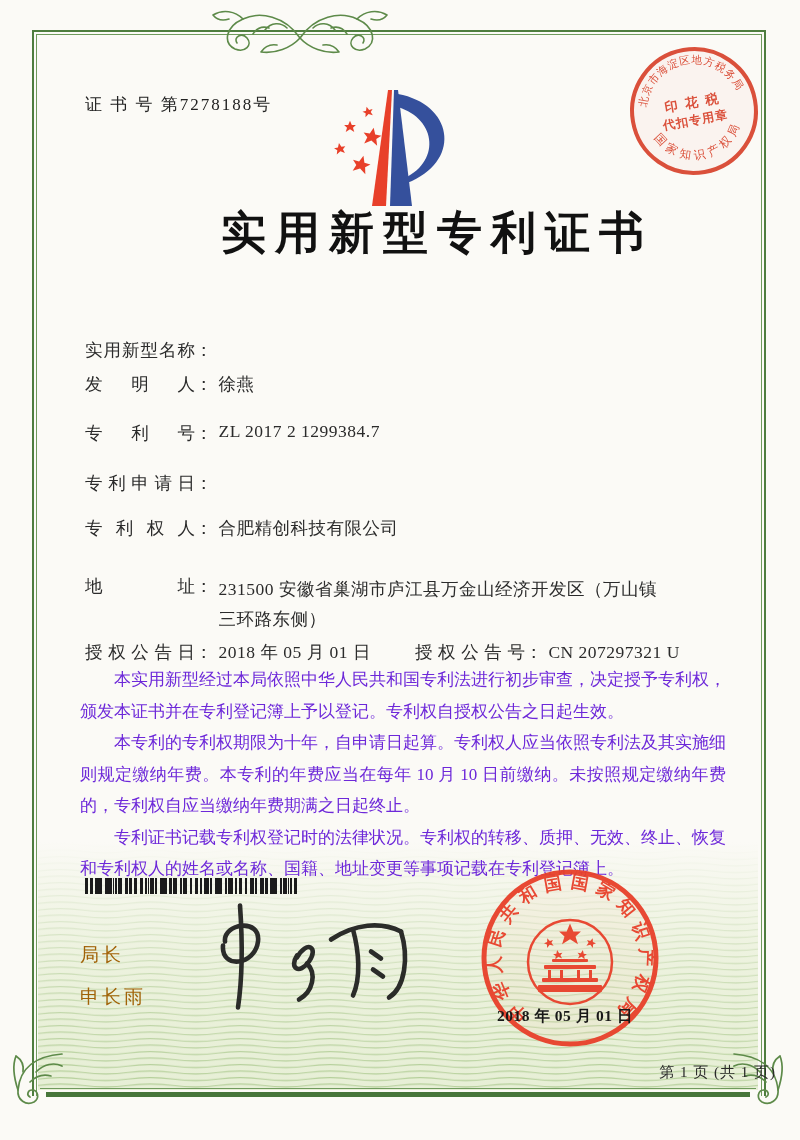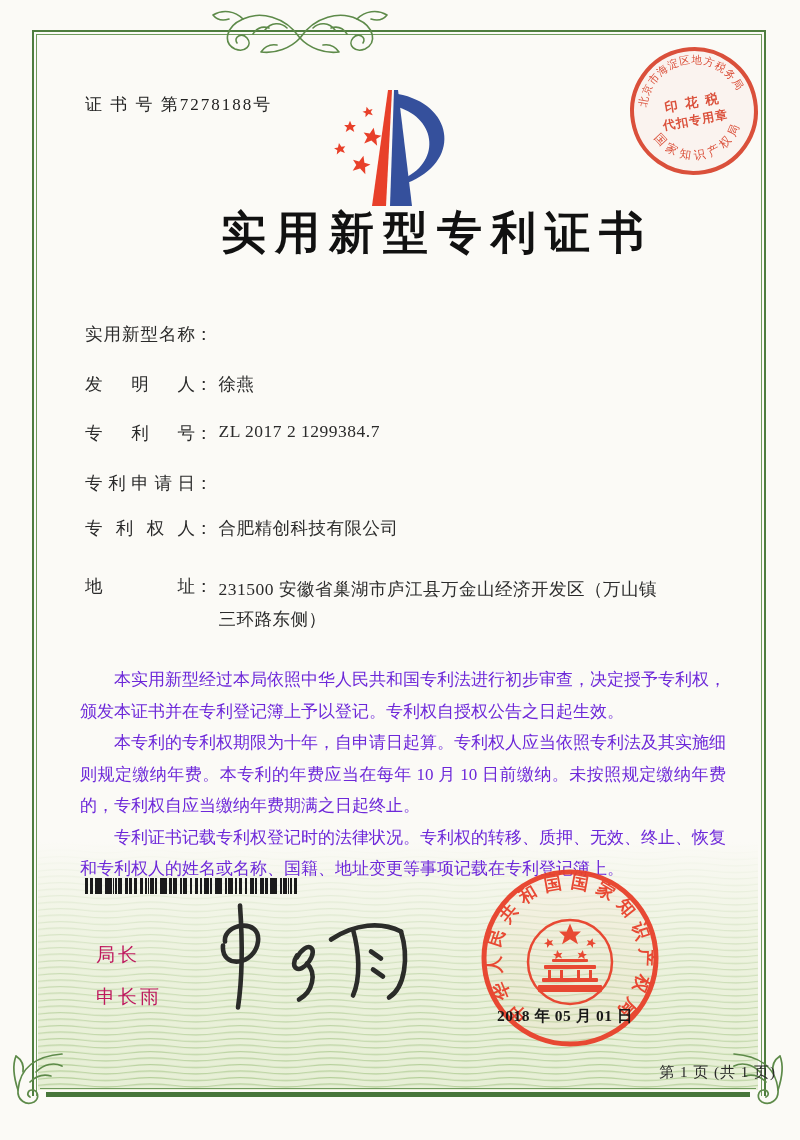--- a/index.html
+++ b/index.html
@@ -34,22 +34,22 @@
   .paras{position:absolute;left:80px;top:664px;width:646px;z-index:10;font-size:17px;line-height:31.5px;
          text-align:justify;color:#6d28d9;}
   .paras p{margin:0;text-indent:2em;}
 
   .barcode{position:absolute;left:85px;top:878px;width:212px;height:16px;z-index:12;
     background:
       repeating-linear-gradient(90deg,#1b1b1b 0 2px,rgba(0,0,0,0) 2px 5px),
       repeating-linear-gradient(90deg,#1b1b1b 0 1px,rgba(0,0,0,0) 1px 7px),
       repeating-linear-gradient(90deg,#1b1b1b 0 3px,rgba(0,0,0,0) 3px 11px);}
 
-  .director{position:absolute;left:96px;top:942px;z-index:12;font-family:"Liberation Sans",sans-serif;
-            font-size:19px;color:#be185d;letter-spacing:3px;}
+  .director{position:absolute;left:80px;top:942px;z-index:12;font-family:"Liberation Sans",sans-serif;
+            font-size:19px;color:#a16207;letter-spacing:3px;}
   .director .name{margin-top:16px;}
   .signature{position:absolute;left:195px;top:898px;width:230px;height:118px;z-index:13;}
 
   .seal{position:absolute;left:478px;top:866px;width:184px;height:184px;z-index:11;opacity:.95;}
   .seal-date{position:absolute;left:497px;top:1006px;z-index:14;font-size:15.5px;font-weight:600;
              color:#181818;letter-spacing:0.5px;white-space:nowrap;}
 
   .stamp{position:absolute;left:627px;top:44px;width:134px;height:134px;z-index:20;transform:rotate(-10deg);opacity:.92;}
 
   .footer{position:absolute;left:20px;top:1063px;width:756px;text-align:right;font-size:15px;
@@ -122,21 +122,21 @@
     <use href="#star" transform="translate(40,26) scale(0.55) rotate(-15)" fill="#e8402a"></use>
     <use href="#star" transform="translate(22,41) scale(0.62)" fill="#e8402a"></use>
     <use href="#star" transform="translate(44,51) scale(0.95) rotate(10)" fill="#e8402a"></use>
     <use href="#star" transform="translate(12,63) scale(0.6) rotate(-10)" fill="#e8402a"></use>
     <use href="#star" transform="translate(33,79) scale(0.95) rotate(15)" fill="#e8402a"></use>
   </svg>
 
   <div class="title">实用新型专利证书</div>
 
   <div class="fields">
-    <div class="frow" style="top:0;">
+    <div class="frow" style="top:16px;">
       <span class="flabel">实用新型名称</span>
         <span class="fcolon">：</span>
     </div>
     <div class="frow" style="top:50px;">
       <span class="flabel">发明人</span>
         <span class="fcolon">：</span>
         <span class="fvalue">徐燕</span>
     </div>
     <div class="frow" style="top:99px;">
       <span class="flabel">专利号</span>
@@ -152,20 +152,28 @@
         <span class="fcolon">：</span>
         <span class="fvalue">合肥精创科技有限公司</span>
     </div>
     <div class="frow" style="top:252px;">
       <span class="flabel">地址</span>
         <span class="fcolon">：</span>
         <span class="fvalue wrap">231500 安徽省巢湖市庐江县万金山经济开发区（万山镇三环路东侧）</span>
     </div>
   </div>
 
+  <div class="grant">
+    <span>
+      <span class="flabel">授权公告日</span><span class="fcolon">：</span><span class="fvalue">2018 年 05 月 01 日</span>
+    </span>
+    <span class="right">
+      <span class="flabel">授权公告号</span><span class="fcolon">：</span><span class="fvalue">CN 207297321 U</span>
+    </span>
+  </div>
 
   <div class="paras">
     <p>本实用新型经过本局依照中华人民共和国专利法进行初步审查，决定授予专利权，颁发本证书并在专利登记簿上予以登记。专利权自授权公告之日起生效。</p>
     <p>本专利的专利权期限为十年，自申请日起算。专利权人应当依照专利法及其实施细则规定缴纳年费。本专利的年费应当在每年 10 月 10 日前缴纳。未按照规定缴纳年费的，专利权自应当缴纳年费期满之日起终止。</p>
     <p>专利证书记载专利权登记时的法律状况。专利权的转移、质押、无效、终止、恢复和专利权人的姓名或名称、国籍、地址变更等事项记载在专利登记簿上。</p>
   </div>
 
   <div class="barcode"></div>
 
   <div class="director">

